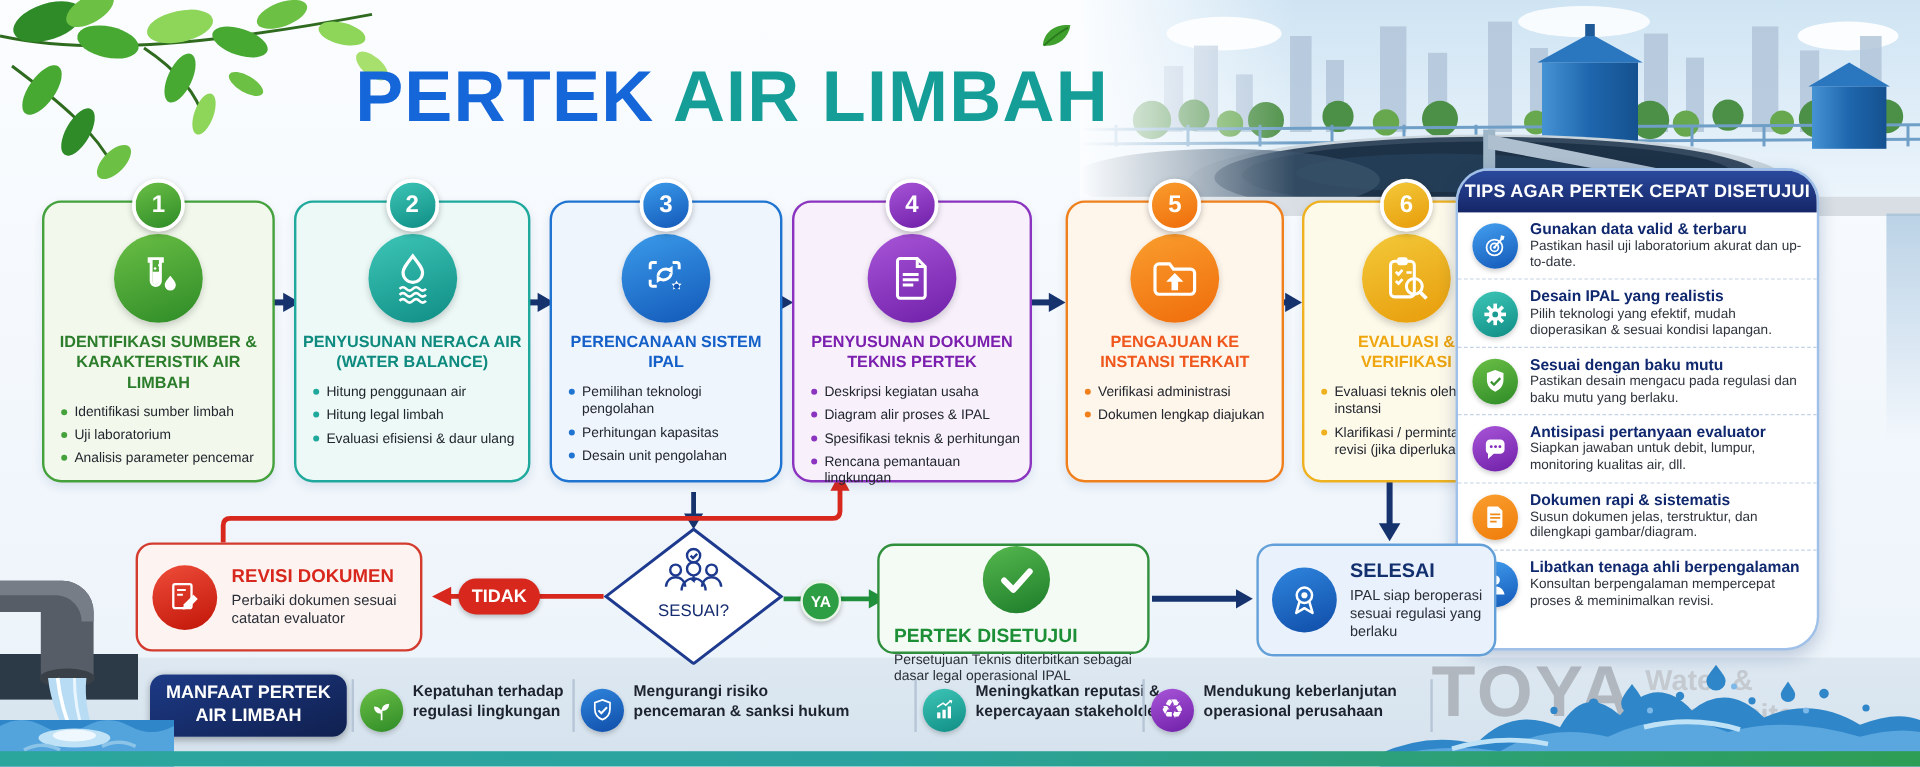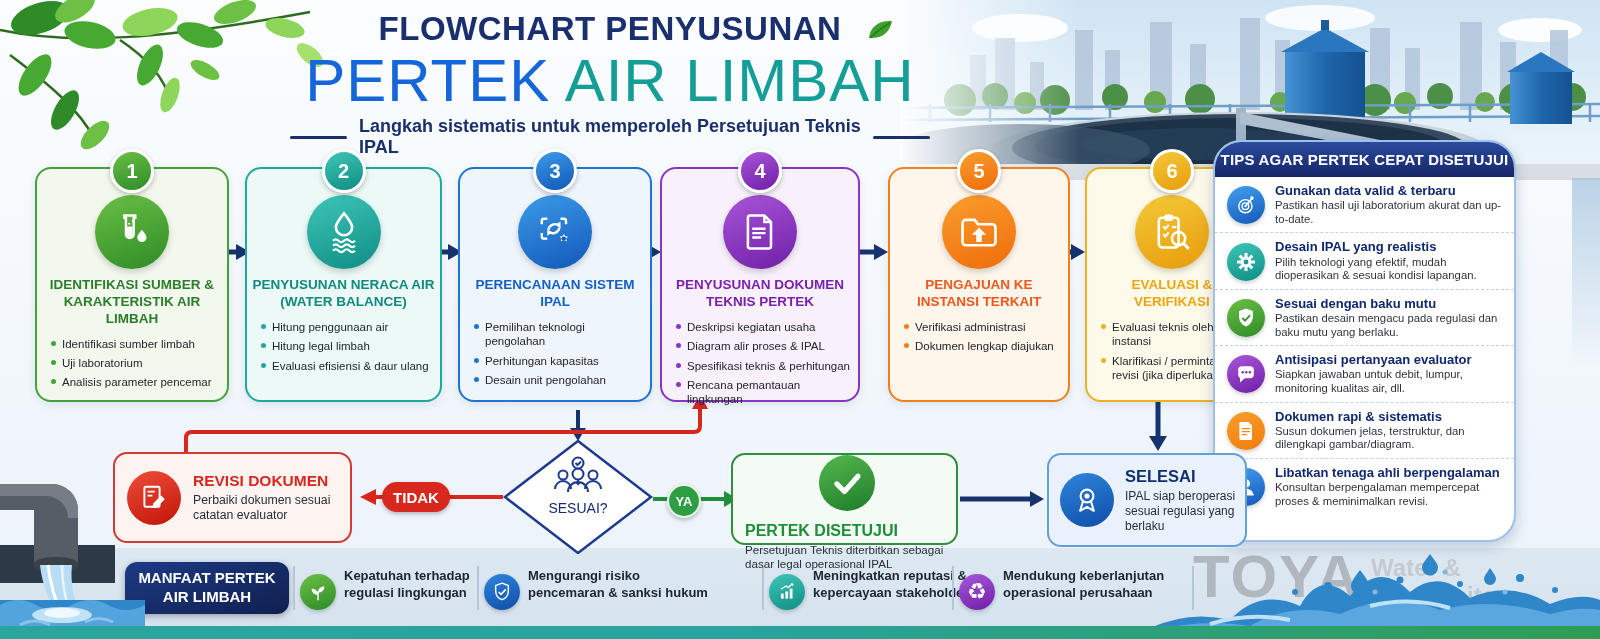--- a/index.html
+++ b/index.html
@@ -4,21 +4,21 @@
 <style>
   html,body{margin:0;padding:0;background:#dfe9f2;}
   .canvas{position:relative;width:1600px;height:639px;overflow:hidden;
     font-family:"Liberation Sans",sans-serif;
     background:linear-gradient(180deg,#fbfdff 0%,#f2f7fc 55%,#eaf2f9 100%);}
   .abs{position:absolute;}
 
   
   .kicker{left:290px;top:10px;width:640px;text-align:center;font-size:33px;font-weight:800;
     color:#192f6e;letter-spacing:.5px;z-index:3;}
-  .main-title{left:240px;top:46px;width:740px;text-align:center;font-size:60px;font-weight:400;
+  .main-title{left:240px;top:46px;width:740px;text-align:center;font-size:60px;font-weight:700;
     letter-spacing:1px;z-index:3;}
   .title-blue{color:#1566d8;} .title-teal{color:#159e98;}
   .subtitle-row{left:290px;top:116px;width:640px;display:flex;align-items:center;justify-content:center;gap:12px;z-index:3;}
   .subtitle-dash{width:62px;height:3px;background:#1b2f6b;border-radius:2px;}
   .subtitle{font-size:18px;font-weight:700;color:#1b2f6b;}
 
   
   .step-card{top:167px;height:231px;background:#fff;border:2px solid;border-radius:16px;
     box-shadow:0 3px 8px rgba(30,60,120,.10);z-index:5;}
   .badge{position:absolute;top:-20px;left:50%;transform:translateX(-50%);width:38px;height:38px;
@@ -230,28 +230,22 @@
       <ellipse cx="150" cy="65" rx="22" ry="10" fill="#47a832" transform="rotate(-65 150 65)"></ellipse>
       <ellipse cx="170" cy="95" rx="18" ry="8" fill="#8ed65a" transform="rotate(-70 170 95)"></ellipse>
       <ellipse cx="205" cy="70" rx="16" ry="7" fill="#6cc044" transform="rotate(30 205 70)"></ellipse>
     </g>
   </svg>
   <svg class="abs z3" style="left:866px;top:18px;" width="28" height="24" viewBox="0 0 28 24">
     <path d="M3 20 C4 8 14 2 26 3 C24 15 15 21 3 20 Z" fill="#3fa02e"></path>
     <path d="M4 20 C10 14 17 9 24 5" stroke="#2a7a1e" stroke-width="1.5" fill="none"></path>
   </svg>
 
-  <div class="abs kicker">FLOWCHART PENYUSUNAN</div>
   <div class="abs main-title">
     <span class="title-blue">PERTEK</span><span class="title-teal"> AIR LIMBAH</span>
-  </div>
-  <div class="abs subtitle-row">
-    <div class="subtitle-dash"></div>
-    <div class="subtitle">Langkah sistematis untuk memperoleh Persetujuan Teknis IPAL</div>
-    <div class="subtitle-dash"></div>
   </div>
 
   <svg class="abs z4" style="left:0;top:0;pointer-events:none;" width="1600" height="639" viewBox="0 0 1600 639">
     <g stroke="#16336e" stroke-width="5" fill="#16336e">
       <line x1="226" y1="252" x2="238" y2="252"></line>
         <polygon points="236,244 250,252 236,260" stroke="none"></polygon>
       <line x1="439" y1="252" x2="450" y2="252"></line>
         <polygon points="448,244 462,252 448,260" stroke="none"></polygon>
       <line x1="645" y1="252" x2="649" y2="252"></line>
         <polygon points="647,244 661,252 647,260" stroke="none"></polygon>

